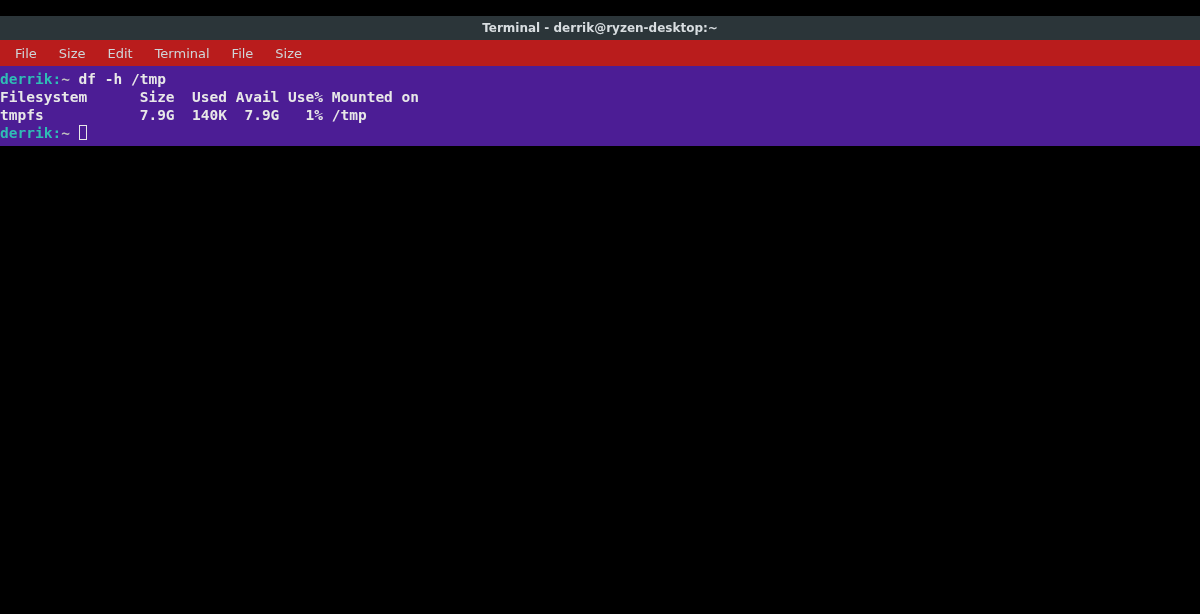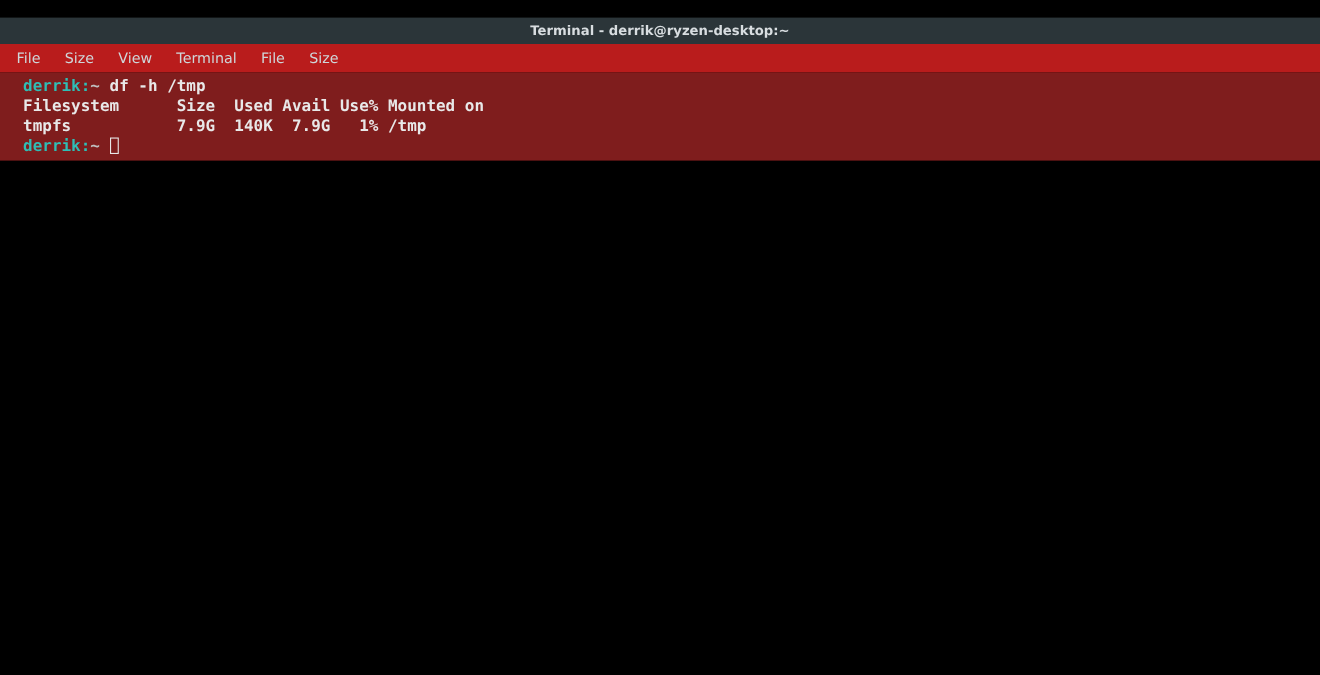--- a/index.html
+++ b/index.html
@@ -33,22 +33,22 @@
       padding-left: 6px;
       gap: 4px;
     }
     .menu-item {
       color: #cfd6d9;
       font-size: 13px;
       padding: 3px 9px;
       cursor: pointer;
     }
     .terminal-body {
-      background: #7f1d1d;
-      padding: 4px 21px;
+      background: #4c1d95;
+      padding: 4px 0;
       font-family: "DejaVu Sans Mono", "Liberation Mono", monospace;
       font-size: 14.5px;
       line-height: 18px;
       color: #e8e8e8;
       white-space: pre;
       font-weight: bold;
     }
     .prompt-user {
       color: #2fbdb5;
     }
@@ -73,19 +73,19 @@
 </head>
 <body>
 
 <div class="titlebar">
   <span>Terminal - derrik@ryzen-desktop:~</span>
 </div>
 
 <div class="menubar">
   <span class="menu-item">File</span>
   <span class="menu-item">Size</span>
-  <span class="menu-item">View</span>
+  <span class="menu-item">Edit</span>
   <span class="menu-item">Terminal</span>
   <span class="menu-item">File</span>
   <span class="menu-item">Size</span>
 </div>
 
 <div class="terminal-body"><span class="line"><span class="prompt-user">derrik</span><span class="prompt-user">:</span><span class="prompt-path">~</span><span class="cmd"> df -h /tmp</span></span><span class="line">Filesystem      Size  Used Avail Use% Mounted on</span><span class="line">tmpfs           7.9G  140K  7.9G   1% /tmp</span><span class="line"><span class="prompt-user">derrik</span><span class="prompt-user">:</span><span class="prompt-path">~</span> <span class="cursor"></span></span></div>
 
 </body></html>

